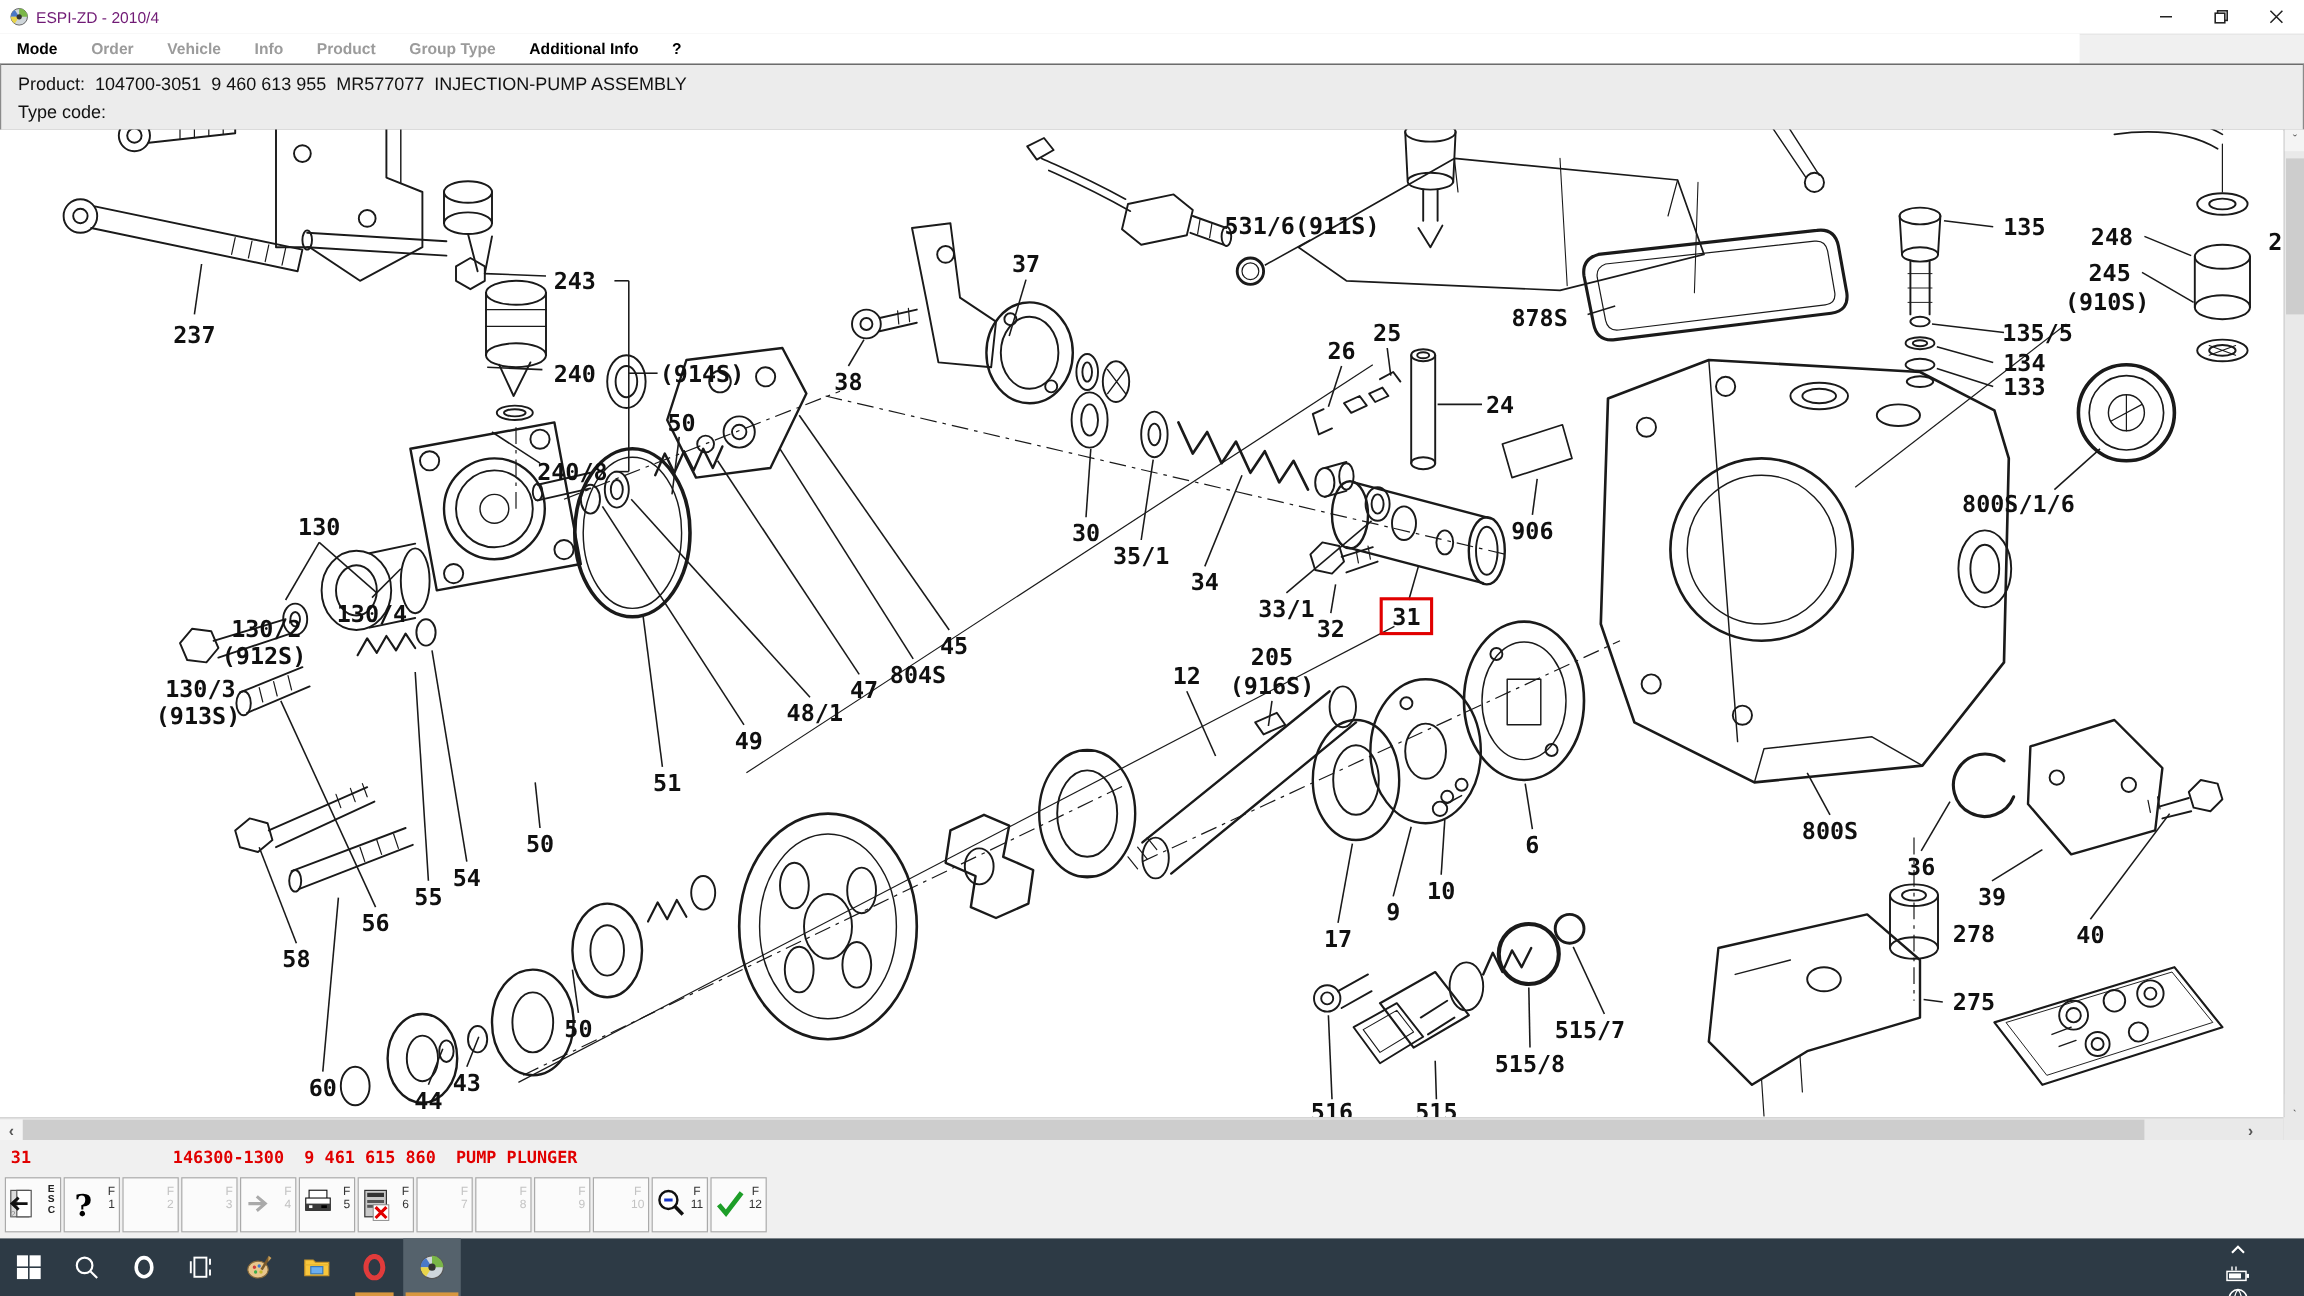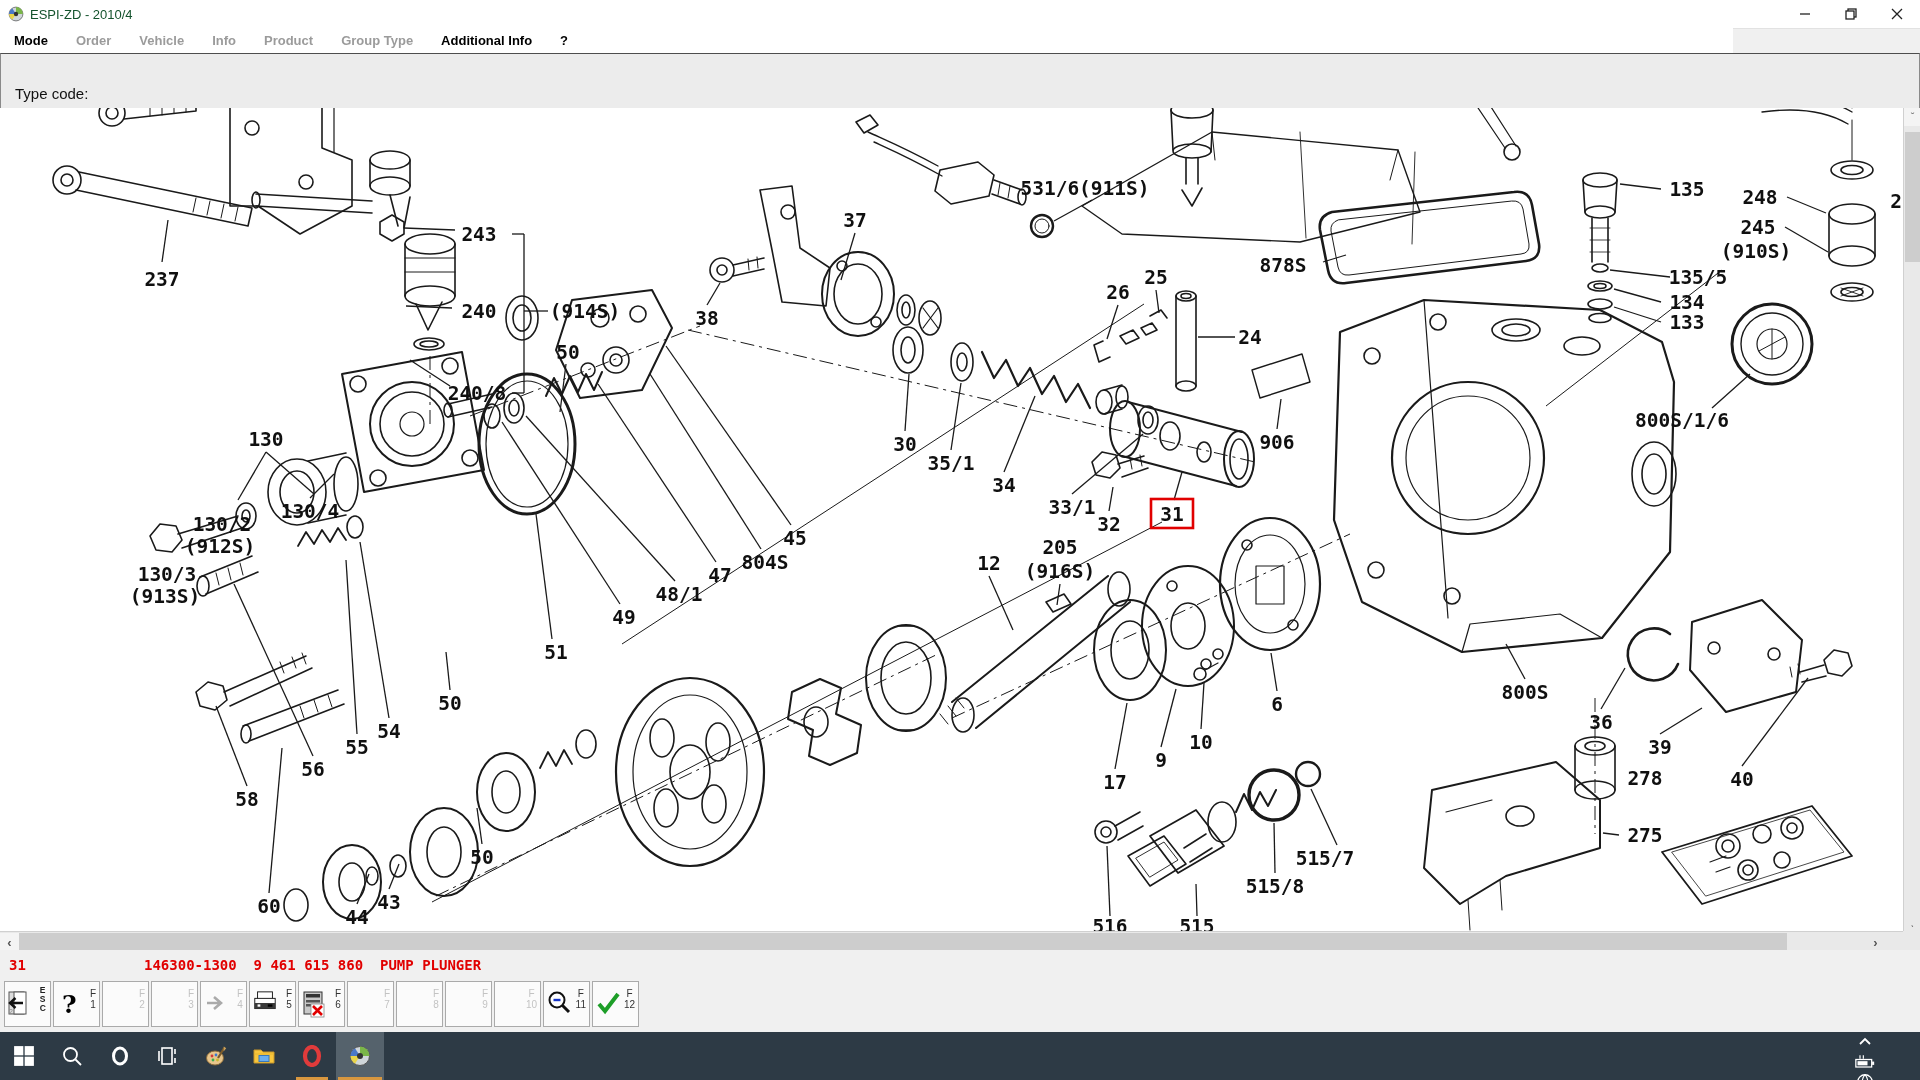--- a/index.html
+++ b/index.html
@@ -2,21 +2,21 @@
 <html><head>
 <meta charset="utf-8">
 <style>
   html,body{margin:0;padding:0;}
   body{width:1920px;height:1080px;position:relative;overflow:hidden;
        font-family:"Liberation Sans",sans-serif;background:#f0f0f0;}
   
   #titlebar{position:absolute;left:0;top:0;width:1920px;height:28px;background:#fff;
             border-bottom:1px solid #e2e2e2;display:flex;align-items:center;}
   #titlebar .app-ico{width:16px;height:16px;margin:0 6px 0 8px;}
-  #titlebar .ttl{font-size:13px;color:#14532d;}
+  #titlebar .ttl{font-size:13px;color:#701a75;}
   #wincontrols{position:absolute;right:0;top:0;height:28px;display:flex;}
   .winbtn{width:46px;height:28px;display:flex;align-items:center;justify-content:center;}
   .winbtn svg{width:12px;height:12px;stroke:#222;stroke-width:1.3;fill:none;}
   
   #menubar{position:absolute;left:0;top:28px;width:1733px;height:25px;background:#fff;
            display:flex;align-items:center;font-size:13px;}
   .menu-item{padding:0 14px;white-space:nowrap;font-weight:bold;}
   .menu-item.on{color:#000;font-weight:bold;}
   .menu-item.off{color:#9b9b9b;}
   
@@ -104,20 +104,21 @@
     <span class="menu-item off">Order</span>
     <span class="menu-item off">Vehicle</span>
     <span class="menu-item off">Info</span>
     <span class="menu-item off">Product</span>
     <span class="menu-item off">Group Type</span>
     <span class="menu-item on">Additional Info</span>
     <span class="menu-item on">?</span>
   </div>
 
 <div id="prodbar">
+  <div id="prodline"><span>Product:</span><span>  </span><span>104700-3051  9 460 613 955  MR577077  INJECTION-PUMP ASSEMBLY</span></div>
   <div id="typeline"><span>Type code:</span><span></span></div>
 </div>
 
 <div id="diagram-wrap">
 <svg id="diagram" width="1903" height="823" viewBox="0 108 1903 823">
   <g id="sketch" stroke="#1a1a1a" fill="none" stroke-width="1.6" stroke-linecap="round" stroke-linejoin="round">
 
     <circle cx="112" cy="113" r="13"></circle>
         <circle cx="112" cy="113" r="6"></circle>
     <path d="M124,107 L196,99 M124,119 L196,111 M196,99 L196,111"></path>

